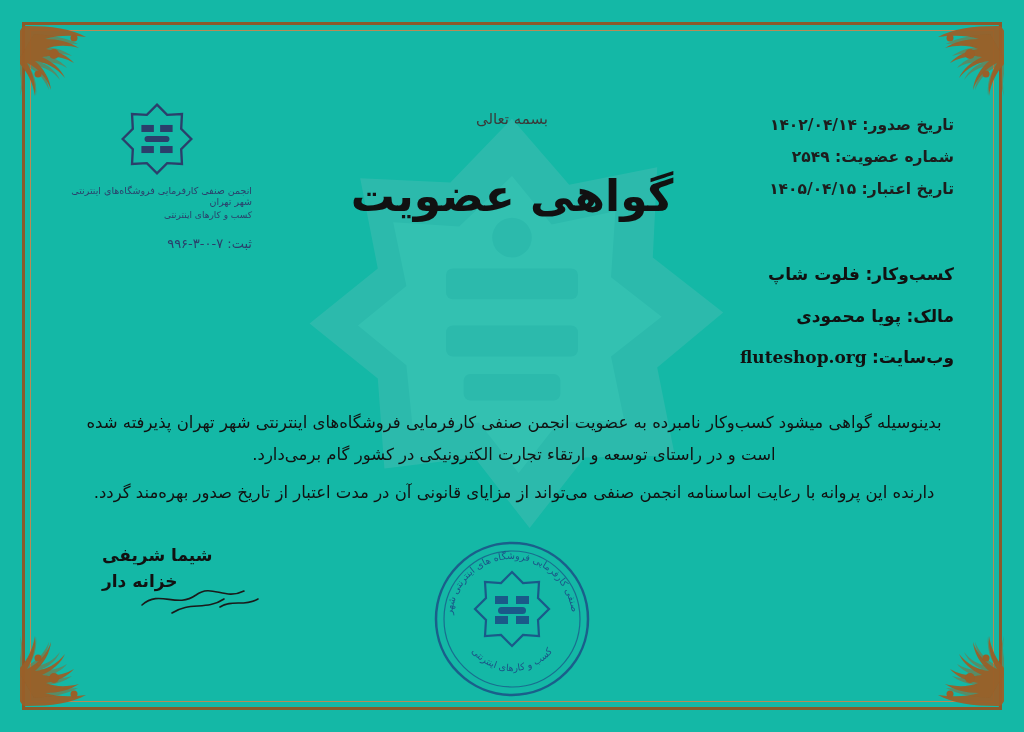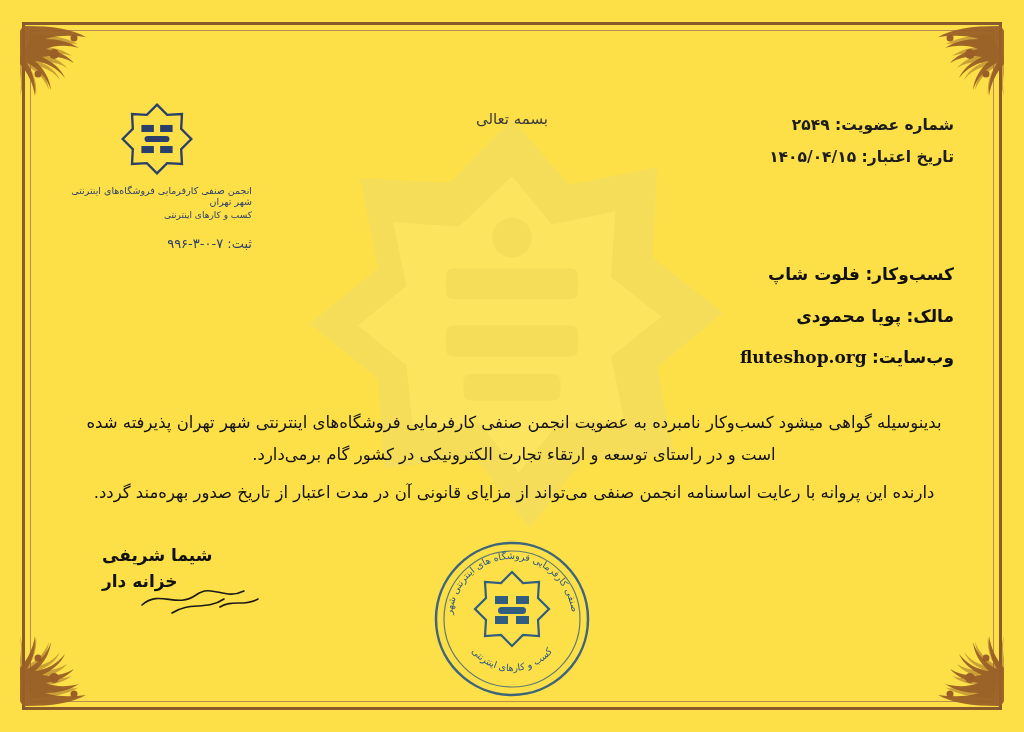--- a/index.html
+++ b/index.html
@@ -5,21 +5,21 @@
   html,body{margin:0;padding:0;}
   body{
     width:1024px;height:732px;
     background:#ffffff;
     font-family:"DejaVu Sans","Liberation Sans",sans-serif;
     overflow:hidden;
     position:relative;
   }
   .certificate{
     position:absolute;inset:0;
-    background:#fde047;
+    background:#14b8a6;
   }
   
   .frame-outer{
     position:absolute;
     left:22px;top:22px;right:22px;bottom:22px;
     border:3px solid #8a5a2b;
     box-sizing:border-box;
   }
   .frame-inner{
     position:absolute;
@@ -214,20 +214,24 @@
         <rect x="78" y="120" width="44" height="12" rx="3"></rect>
       </g>
     </svg>
   </div>
 
   <div class="content">
 
     <div class="bismillah">بسمه تعالی</div>
 
     <div class="meta">
+      <div class="row">
+        <span class="lbl">تاریخ صدور:</span>
+        <span class="val">۱۴۰۲/۰۴/۱۴</span>
+      </div>
       <div class="row">
         <span class="lbl">شماره عضویت:</span>
         <span class="val">۲۵۴۹</span>
       </div>
       <div class="row">
         <span class="lbl">تاریخ اعتبار:</span>
         <span class="val">۱۴۰۵/۰۴/۱۵</span>
       </div>
     </div>
 
@@ -244,20 +248,21 @@
             <rect x="54" y="59" width="16" height="9"></rect>
             <rect x="34" y="46" width="32" height="8" rx="4"></rect>
           </g>
         </svg>
       </div>
       <div class="l1">انجمن صنفی کارفرمایی فروشگاه‌های اینترنتی شهر تهران</div>
       <div class="l2">کسب و کارهای اینترنتی</div>
       <div class="l3">ثبت: ۷-۰-۳-۹۹۶</div>
     </div>
 
+    <div class="title">گواهی عضویت</div>
 
     <div class="fields">
       <div>
         <span class="lbl">کسب‌وکار:</span>
         <span class="val">فلوت شاپ</span>
       </div>
       <div>
         <span class="lbl">مالک:</span>
         <span class="val">پویا محمودی</span>
       </div>

